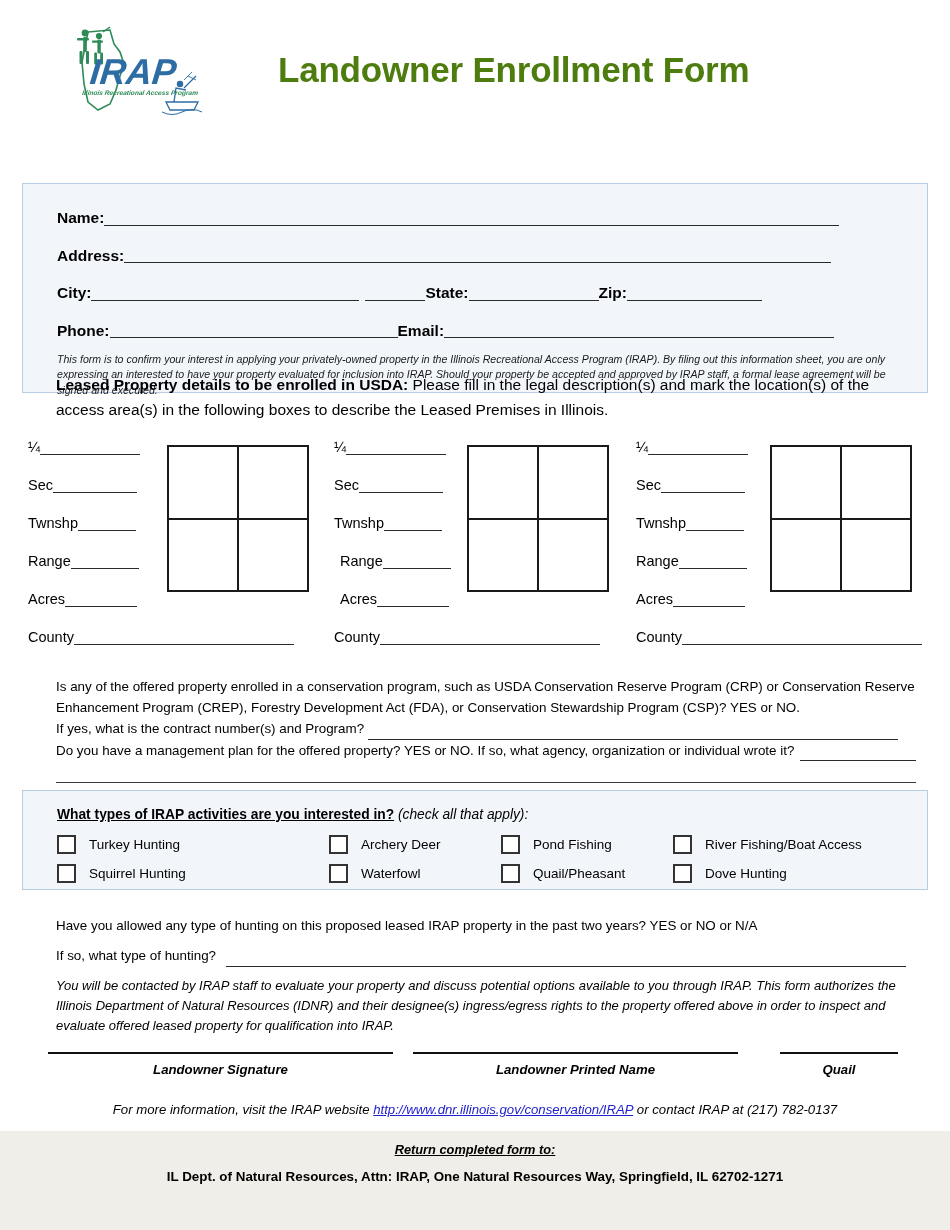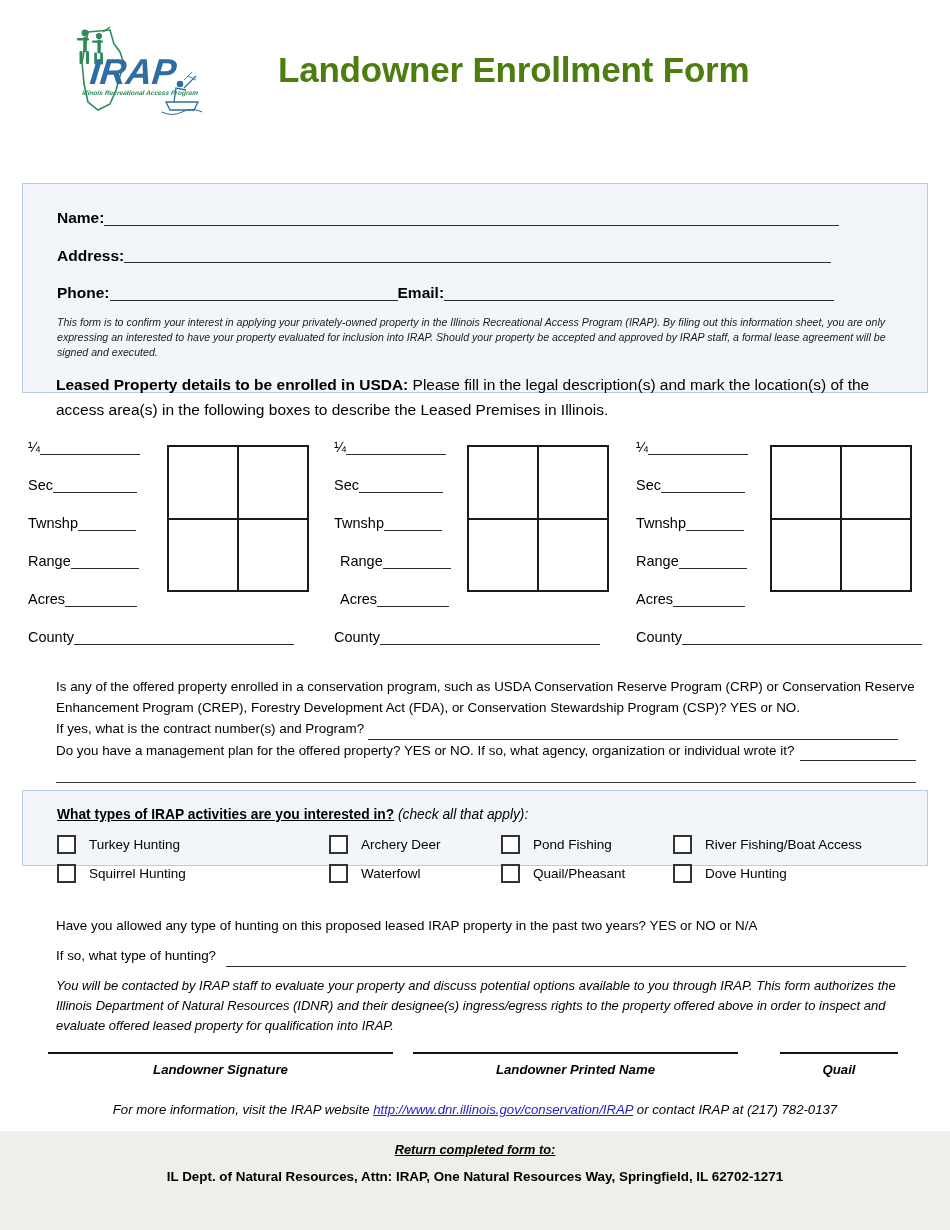--- a/index.html
+++ b/index.html
@@ -141,21 +141,21 @@
     display: block;
     border-bottom: 1.3px solid #3a3a3a;
     height: 16px;
     width: 100%;
   }
 
   
   .activities-box {
     position: absolute;
     left: 22px; top: 790px;
-    width: 906px; height: 76px;
+    width: 906px; height: 100px;
     padding: 16px 0 0 34px;
   }
   .act-head {
     font-size: 13.8px;
     margin-bottom: 13px;
   }
   .act-head .u { font-weight: bold; text-decoration: underline; }
   .act-head .it { font-style: italic; }
   .act-grid {
     display: grid;
@@ -293,20 +293,30 @@
   <div class="c-row">
     <span class="c-label">Name:</span>
     <span class="rule" style="width:735px;"></span>
   </div>
 
   <div class="c-row">
     <span class="c-label">Address:</span>
     <span class="rule" style="width:707px;"></span>
   </div>
 
+  <div class="c-row">
+    <span class="c-label">City:</span>
+    <span class="rule" style="width:268px;"></span>
+    <span class="gap" style="width:6px;"></span>
+    <span class="rule" style="width:60px;"></span>
+    <span class="c-label">State:</span>
+    <span class="rule" style="width:130px;"></span>
+    <span class="c-label">Zip:</span>
+    <span class="rule" style="width:135px;"></span>
+  </div>
 
   <div class="c-row" style="margin-bottom:14px;">
     <span class="c-label">Phone:</span>
     <span class="rule" style="width:288px;"></span>
     <span class="c-label">Email:</span>
     <span class="rule" style="width:390px;"></span>
   </div>
 
   <div class="disclaimer">This form is to confirm your interest in applying your privately-owned property in the Illinois Recreational Access Program (IRAP).  By filing out this information sheet, you are only expressing an interested to have your property evaluated for inclusion into IRAP.  Should your property be accepted and approved by IRAP staff, a formal lease agreement will be signed and executed.</div>
 </div>

